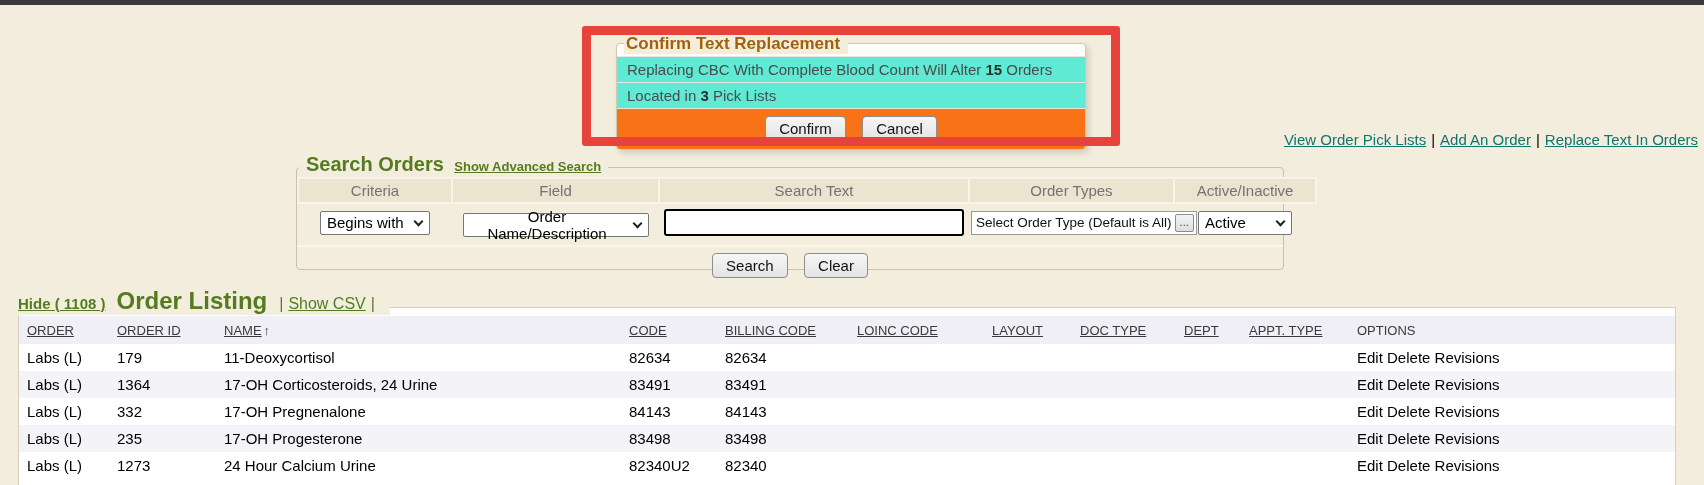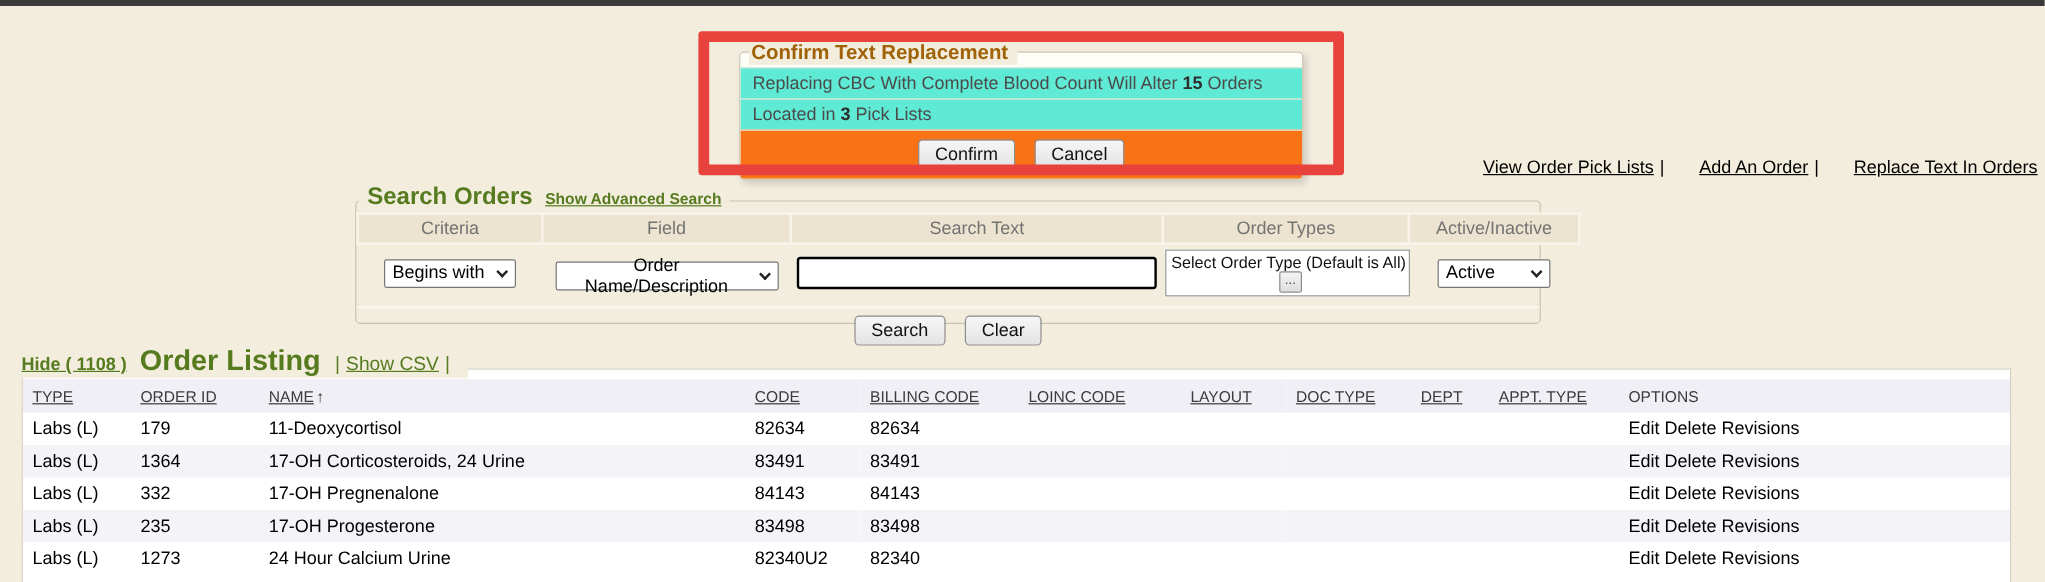--- a/index.html
+++ b/index.html
@@ -36,21 +36,21 @@
   .dlg-btn-row { border-top:1px solid #e9e5d9; background:#f97316; text-align:center; padding:7px 0 8px; }
 
   button.std-btn {
     font-family:"Liberation Sans", sans-serif; font-size:15px; color:#111;
     background:linear-gradient(#f6f6f6,#e3e3e3); border:1px solid #8d8d8d;
     border-radius:4px; padding:3px 13px; margin:0 6px; cursor:pointer;
   }
 
   
   .nav-links { position:absolute; top:131px; right:6px; font-size:15px; white-space:nowrap; }
-  .nav-links a { color:#000000; text-decoration:underline; cursor:pointer;margin-left:24px; }
+  .nav-links a { color:#0f766e; text-decoration:underline; cursor:pointer; }
   .nav-links .sep { margin:0 5px; }
 
   
   .search-fieldset {
     position:absolute; left:296px; top:167px; width:988px; height:103px;
     border:1px solid #c9c1ab; border-radius:4px;
   }
   .fs-legend {
     position:absolute; top:-15px; left:2px; background:#f3edde; padding:0 7px;
     white-space:nowrap;
@@ -77,21 +77,21 @@
     width:7px; height:7px; border-right:2px solid #222; border-bottom:2px solid #222;
     transform:rotate(45deg); margin:-3px 1px 0 9px; flex:none;
   }
   .sel-criteria { width:110px; }
   .sel-field { width:186px; }
   .sel-active { width:94px; }
   .search-input {
     width:300px; height:27px; border:2px solid #000; border-radius:3px;
     font-size:15px; padding:0 5px; background:#fff;
   }
-  .ordertype { display:inline-flex; align-items:center; background:#fff; border:1px solid #9a9a9a; padding:2px 2px 2px 4px;flex-direction:column; }
+  .ordertype { display:inline-flex; align-items:center; background:#fff; border:1px solid #9a9a9a; padding:2px 2px 2px 4px; }
   .ordertype .ot-text { font-size:13.5px; color:#111; white-space:nowrap; }
   .ordertype .dots {
     font-size:11px; color:#444; background:linear-gradient(#f4f4f4,#dedede);
     border:1px solid #8d8d8d; border-radius:2px; margin-left:3px; padding:1px 4px 3px; cursor:pointer;
   }
   .search-btn-row { border-top:2px solid #faf6ea; margin-top:6px; padding-top:6px; text-align:center; }
 
   
   .listing-legend {
     position:absolute; left:18px; top:287px; z-index:2; background:#f3edde;
@@ -208,21 +208,21 @@
   <span class="listing-title">Order Listing</span>
   <span class="sep">|</span>
   <a class="csv-link">Show CSV</a>
   <span class="sep">|</span>
 </div>
 
 <div class="listing-box">
   <table id="order-table">
     <thead>
         <tr>
-          <th><span class="th-link">TYPE</span></th>
+          <th><span class="th-link">ORDER</span></th>
           <th><span class="th-link">ORDER ID</span></th>
           <th><span class="th-link">NAME</span><span class="sort-arrow">↑</span></th>
           <th><span class="th-link">CODE</span></th>
           <th><span class="th-link">BILLING CODE</span></th>
           <th><span class="th-link">LOINC CODE</span></th>
           <th><span class="th-link">LAYOUT</span></th>
           <th><span class="th-link">DOC TYPE</span></th>
           <th><span class="th-link">DEPT</span></th>
           <th><span class="th-link">APPT. TYPE</span></th>
           <th><span>OPTIONS</span></th>

